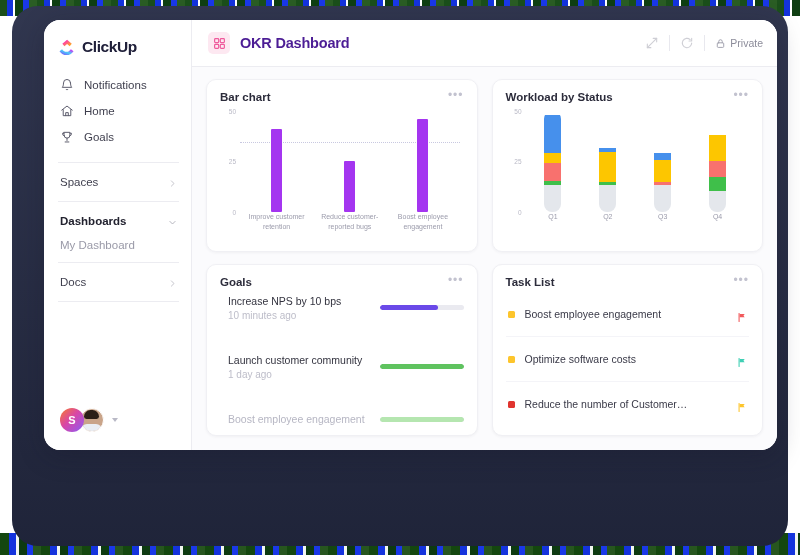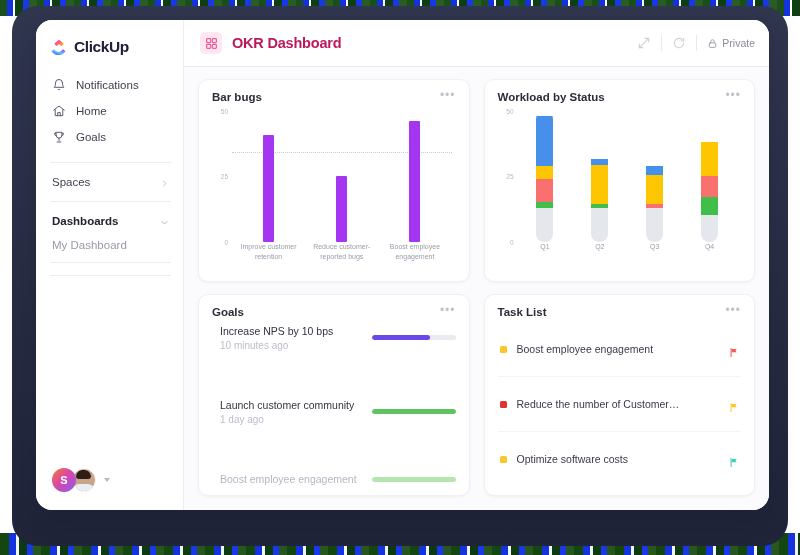--- a/index.html
+++ b/index.html
@@ -35,22 +35,22 @@
   .bezel-inner-shade {
     position:absolute; left:12px; top:6px; width:776px; height:540px;
     border-radius:26px;
     background:linear-gradient(180deg,rgba(255,255,255,0.05),rgba(0,0,0,0.18));
     z-index:2;
   }
 
   
   .app {
     position:absolute;
-    left:36px; top:20px;
-    width:733px; height:490px;
+    left:44px; top:20px;
+    width:733px; height:430px;
     background:#ffffff;
     border-radius:16px;
     overflow:hidden;
     display:flex;
     z-index:3;
     box-shadow:0 6px 26px rgba(20,22,40,0.28);
   }
 
   
   .sidebar {
@@ -118,21 +118,21 @@
     display:flex; align-items:center;
     padding:0 14px 0 16px;
     gap:10px;
   }
   .title-badge {
     width:22px; height:22px; border-radius:5px;
     background:#fde8f1;
     display:flex; align-items:center; justify-content:center;
     flex:0 0 22px;
   }
-  .page-title { font-size:14.5px; font-weight:bold; color:#be185d; letter-spacing:-0.2px; }
+  .page-title { font-size:14.5px; font-weight:bold; color:#4c1d95; letter-spacing:-0.2px; }
   .topbar-spacer { flex:1 1 auto; }
   .tb-icon { width:14px; height:14px; opacity:.42; cursor:pointer; }
   .tb-sep { width:1px; height:16px; background:#e8e8ee; }
   .private-chip { display:flex; align-items:center; gap:4px; font-size:10.5px; color:#8c8c9a; cursor:pointer; }
   .add-widget {
     background:#6a40e0; color:#fff;
     font-size:11px; font-weight:bold;
     border:none; border-radius:6px;
     padding:8px 13px; cursor:pointer;
     letter-spacing:-0.1px;
@@ -285,20 +285,28 @@
       <span class="chev">
         <svg viewBox="0 0 24 24" width="9" height="9" fill="none" stroke="#6c6c7d" stroke-width="2.4" stroke-linecap="round" stroke-linejoin="round">
             <path d="M5 9l7 7 7-7"></path>
           </svg>
       </span>
     </div>
     <div class="sub-item">My Dashboard</div>
 
     <div class="divider"></div>
 
+    <div class="section-row">
+      <span>Docs</span>
+      <span class="chev">
+        <svg viewBox="0 0 24 24" width="9" height="9" fill="none" stroke="#8a8a99" stroke-width="2.4" stroke-linecap="round" stroke-linejoin="round">
+            <path d="M9 5l7 7-7 7"></path>
+          </svg>
+      </span>
+    </div>
 
     <div class="divider"></div>
 
     <div class="sidebar-spacer"></div>
 
     <div class="avatar-row">
       <span class="av-gradient">S</span>
       <span class="av-photo">
         <span class="hair"></span>
           <span class="shirt"></span>
@@ -347,21 +355,21 @@
         <span>Private</span>
       </span>
     </div>
 
     <div class="canvas">
 
       <div class="row">
 
         <div class="card">
           <div class="card-head">
-            <span class="card-title">Bar bugs</span>
+            <span class="card-title">Bar chart</span>
             <span class="dots">•••</span>
           </div>
           <div class="card-body">
             <div class="chart">
               <div class="y-axis" id="bc-yaxis">
                   <span class="y-tick" style="top: calc(100% - 30px);">0</span>
                   <span class="y-tick" style="top: calc(50% - 12px);">25</span>
                   <span class="y-tick" style="top: calc(0% + 6px);">50</span>
                 </div>
               <div class="plot">
@@ -495,35 +503,35 @@
             <div class="task-list" id="task-list">
                 <div class="task-row">
                   <span class="task-dot" style="background: rgb(253, 197, 44);"></span>
                   <span class="task-name">Boost employee engagement</span>
                   <span class="flag"><svg viewBox="0 0 24 24" width="10" height="11">
                       <path d="M5 2.5v19" stroke="#f1595b" stroke-width="2.6" stroke-linecap="round"></path>
                       <path d="M6.5 3.5h12l-3 4 3 4h-12z" fill="#f1595b"></path>
                     </svg></span>
                 </div>
                 <div class="task-row">
+                  <span class="task-dot" style="background: rgb(253, 197, 44);"></span>
+                  <span class="task-name">Optimize software costs</span>
+                  <span class="flag"><svg viewBox="0 0 24 24" width="10" height="11">
+                      <path d="M5 2.5v19" stroke="#3fcfb4" stroke-width="2.6" stroke-linecap="round"></path>
+                      <path d="M6.5 3.5h12l-3 4 3 4h-12z" fill="#3fcfb4"></path>
+                    </svg></span>
+                </div>
+                <div class="task-row">
                   <span class="task-dot" style="background: rgb(224, 52, 47);"></span>
                   <span class="task-name">Reduce the number of Customer…</span>
                   <span class="flag"><svg viewBox="0 0 24 24" width="10" height="11">
                       <path d="M5 2.5v19" stroke="#fdc52c" stroke-width="2.6" stroke-linecap="round"></path>
                       <path d="M6.5 3.5h12l-3 4 3 4h-12z" fill="#fdc52c"></path>
                     </svg></span>
                 </div>
-                <div class="task-row">
-                  <span class="task-dot" style="background: rgb(253, 197, 44);"></span>
-                  <span class="task-name">Optimize software costs</span>
-                  <span class="flag"><svg viewBox="0 0 24 24" width="10" height="11">
-                      <path d="M5 2.5v19" stroke="#3fcfb4" stroke-width="2.6" stroke-linecap="round"></path>
-                      <path d="M6.5 3.5h12l-3 4 3 4h-12z" fill="#3fcfb4"></path>
-                    </svg></span>
-                </div>
               </div>
           </div>
         </div>
       </div>
 
     </div>
   </section>
 </div>
 
 </body></html>

